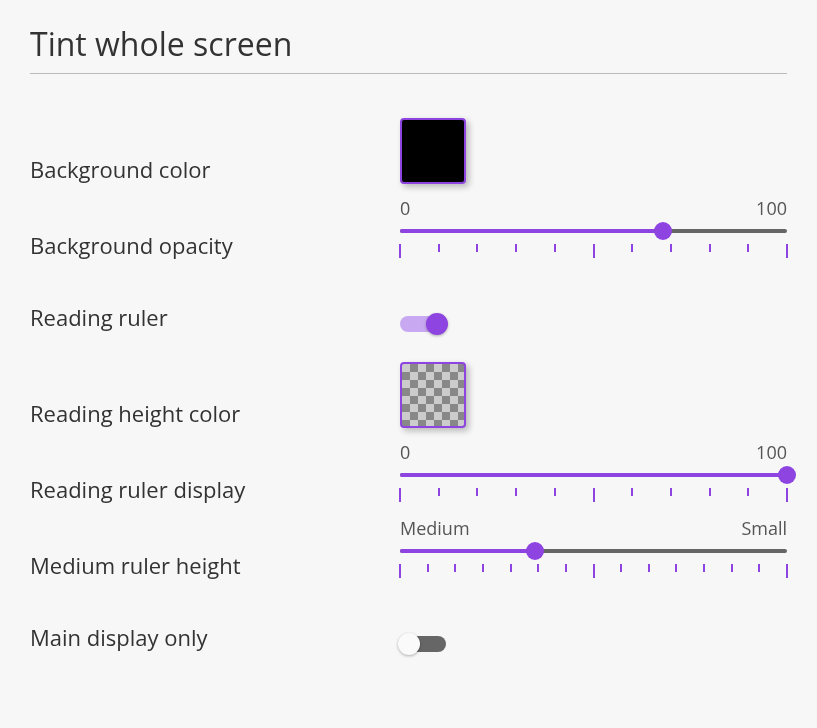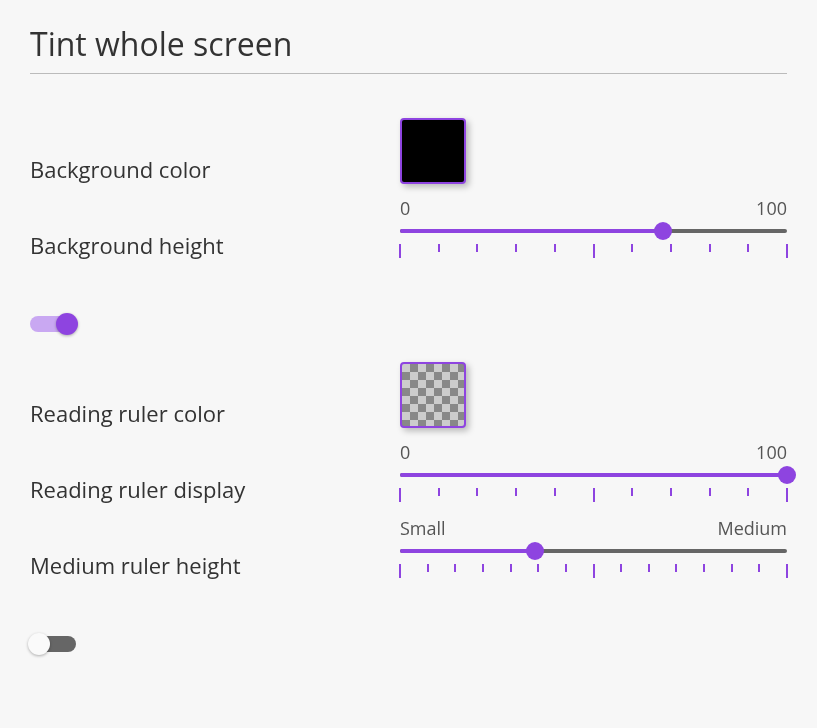--- a/index.html
+++ b/index.html
@@ -151,21 +151,21 @@
   <hr class="divider">
 
   <div class="row tall">
     <div class="label-col">Background color</div>
     <div class="control-col">
       <div class="swatch black"></div>
     </div>
   </div>
 
   <div class="row">
-    <div class="label-col">Background height</div>
+    <div class="label-col">Background opacity</div>
     <div class="control-col">
       <div class="slider-wrap">
         <div class="slider-endlabels">
           <span>0</span>
           <span>100</span>
         </div>
         <div class="slider-track">
           <div class="track-line"></div>
           <div class="track-fill" style="width: 68%;"></div>
           <div class="thumb" style="left: 68%;"></div>
@@ -181,29 +181,30 @@
             <div class="tick minor" style="left: 70%;"></div>
             <div class="tick minor" style="left: 80%;"></div>
             <div class="tick minor" style="left: 90%;"></div>
             <div class="tick major" style="left: 100%;"></div>
           </div>
       </div>
     </div>
   </div>
 
   <div class="row">
+    <div class="label-col">Reading ruler</div>
     <div class="control-col">
       <div class="toggle on">
         <div class="knob"></div>
       </div>
     </div>
   </div>
 
   <div class="row tall">
-    <div class="label-col">Reading ruler color</div>
+    <div class="label-col">Reading height color</div>
     <div class="control-col">
       <div class="swatch checker"></div>
     </div>
   </div>
 
   <div class="row">
     <div class="label-col">Reading ruler display</div>
     <div class="control-col">
       <div class="slider-wrap">
         <div class="slider-endlabels">
@@ -230,22 +231,22 @@
           </div>
       </div>
     </div>
   </div>
 
   <div class="row">
     <div class="label-col">Medium ruler height</div>
     <div class="control-col">
       <div class="slider-wrap">
         <div class="slider-endlabels three">
+          <span>Medium</span>
           <span>Small</span>
-          <span>Medium</span>
         </div>
         <div class="slider-track">
           <div class="track-line"></div>
           <div class="track-fill" style="width: 35%;"></div>
           <div class="thumb" style="left: 35%;"></div>
         </div>
         <div class="ticks">
             <div class="tick major" style="left: 0%;"></div>
             <div class="tick minor" style="left: 7.14286%;"></div>
             <div class="tick minor" style="left: 14.2857%;"></div>
@@ -260,20 +261,21 @@
             <div class="tick minor" style="left: 78.5714%;"></div>
             <div class="tick minor" style="left: 85.7143%;"></div>
             <div class="tick minor" style="left: 92.8571%;"></div>
             <div class="tick major" style="left: 100%;"></div>
           </div>
       </div>
     </div>
   </div>
 
   <div class="row">
+    <div class="label-col">Main display only</div>
     <div class="control-col">
       <div class="toggle off">
         <div class="knob"></div>
       </div>
     </div>
   </div>
 
 </div>
 
 </body></html>

